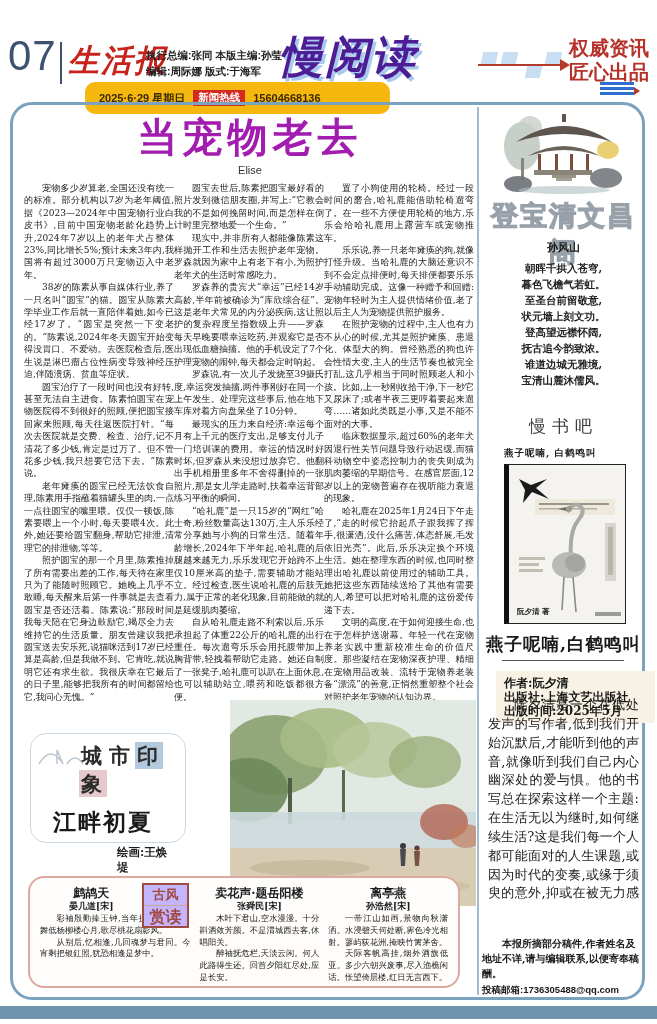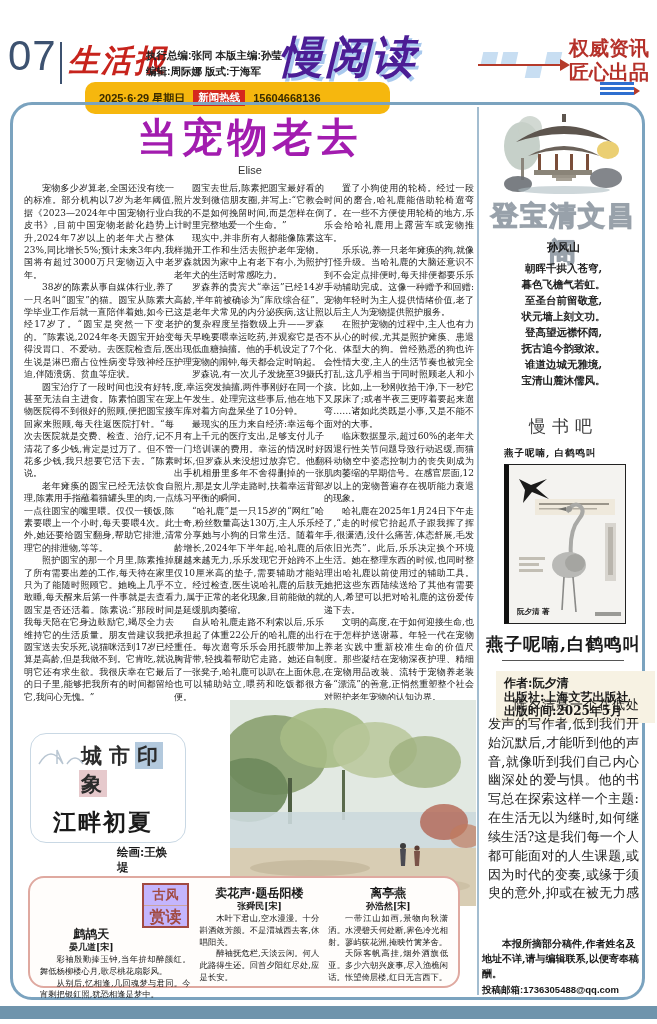--- a/index.html
+++ b/index.html
@@ -61,21 +61,21 @@
   .ci-credit { font-size:11.5px; font-weight:bold; margin-left:72px; }
 
   .painting { left:230px; top:700px; width:246px; height:206px; }
 
   
   .poems-box { left:28px; top:876px; width:432px; height:112px; border:2px solid #dfa9a0;
     border-radius:16px; background:#fffdfb; display:flex; gap:9px; padding:8px 10px; }
   .poem { font-size:8.3px; line-height:1.42; text-align:justify; }
   .poem .p-title { text-align:center; font-weight:900; font-size:12px; line-height:14px; }
   .poem .p-author { text-align:center; font-weight:bold; font-size:9px; line-height:12px; margin-bottom:1px; }
-  .poem1 { width:156px;margin-top:41px; }
+  .poem1 { width:156px; }
   .poem1 .p-title, .poem1 .p-author { padding-right:48px; }
   .poem2 { width:124px; }
   .poem3 { width:124px; }
   .gf-badge { position:absolute; left:112px; top:5px; width:47px; height:45px;
     border:2px solid #a14a42; background:#c4b5fd; color:#a14a42; text-align:center;
     font-weight:900; font-family:"Liberation Sans", sans-serif; }
   .gf-badge .l1 { font-size:13px; line-height:20px; border-bottom:1px solid #caa49e; }
   .gf-badge .l2 { font-size:16px; line-height:21px; }
 
   

